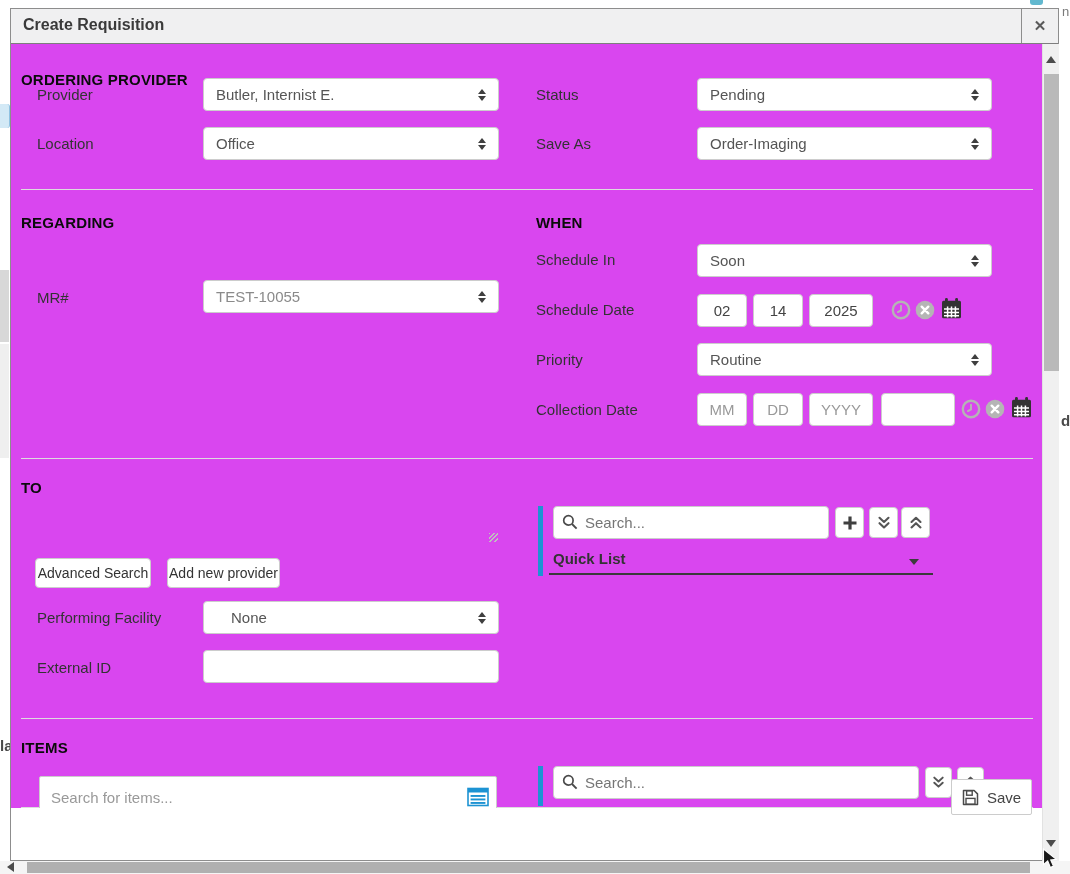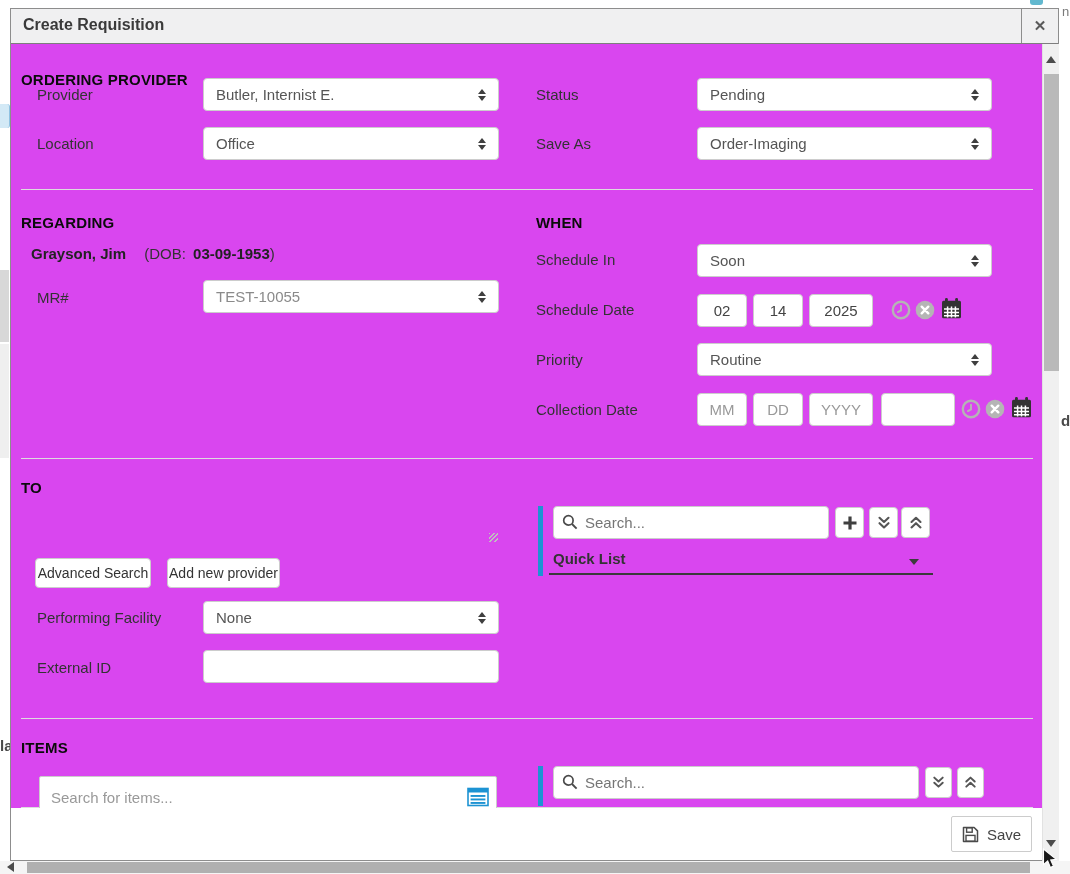--- a/index.html
+++ b/index.html
@@ -143,25 +143,20 @@
       <span class="updown">
           <i class="u"></i>
           <i class="d"></i>
         </span>
     </div>
 
     <div class="divider" style="left:10px;top:180px;width:1012px;"></div>
 
     <div class="sec-h" style="left:10px;top:205px;">REGARDING</div>
 
-    <div class="abs" style="left:20px;top:236px;font-size:15px;color:#333;">
-      <span style="font-weight:bold;color:#222;">Grayson, Jim</span>
-      <span style="margin-left:14px;">(DOB:</span>
-      <span style="font-weight:bold;color:#222;margin-left:3px;">03-09-1953</span><span>)</span>
-    </div>
 
     <div class="lbl" style="left:26px;top:280px;">MR#</div>
     <div class="sel gray" style="left:192px;top:271px;width:296px;">
       <span class="sel-txt">TEST-10055</span>
       <span class="updown">
           <i class="u"></i>
           <i class="d"></i>
         </span>
     </div>
 
@@ -247,21 +242,21 @@
     <span class="grip" style="left:478px;top:524px;"></span>
 
     <div class="btn" style="left:24px;top:549px;width:116px;height:30px;">
       <span>Advanced Search</span>
     </div>
     <div class="btn" style="left:156px;top:549px;width:113px;height:30px;">
       <span>Add new provider</span>
     </div>
 
     <div class="lbl" style="left:26px;top:600px;">Performing Facility</div>
-    <div class="sel" style="left:192px;top:592px;width:296px;">
+    <div class="sel" style="left:192px;top:592px;width:296px;padding-left:15px;">
       <span class="sel-txt">None</span>
       <span class="updown">
           <i class="u"></i>
           <i class="d"></i>
         </span>
     </div>
 
     <div class="lbl" style="left:26px;top:650px;">External ID</div>
     <input class="inp" style="left: 192px; top: 641px; width: 296px;">
 
@@ -336,21 +331,21 @@
     </div>
     <div class="icon-btn" style="left:946px;top:758px;width:27px;">
       <span>
         <svg width="15" height="15" viewBox="0 0 16 16">
             <path d="M3.5 7 8 2.8 12.5 7M3.5 12.4 8 8.2 12.5 12.4" fill="none" stroke="#555" stroke-width="2.1" stroke-linecap="round" stroke-linejoin="round"></path>
           </svg>
       </span>
     </div>
 
     <div class="footer-bg" style="left:0;top:799px;width:1031px;height:52px;"></div>
-    <div class="save-btn" style="left:940px;top:807px;width:81px;height:36px;">
+    <div class="save-btn" style="left:940px;top:770px;width:81px;height:36px;">
       <span>
         <svg width="17" height="17" viewBox="0 0 17 17">
             <path d="M1.5 1.5h10.6l3.4 3.4v10.6H1.5z" fill="none" stroke="#4a4a4a" stroke-width="1.5" stroke-linejoin="round"></path>
             <rect x="4.6" y="1.8" width="5.6" height="4.4" fill="none" stroke="#4a4a4a" stroke-width="1.4"></rect>
             <rect x="4" y="9.4" width="9" height="5.8" fill="none" stroke="#4a4a4a" stroke-width="1.4"></rect>
           </svg>
       </span>
       <span>Save</span>
     </div>
 

